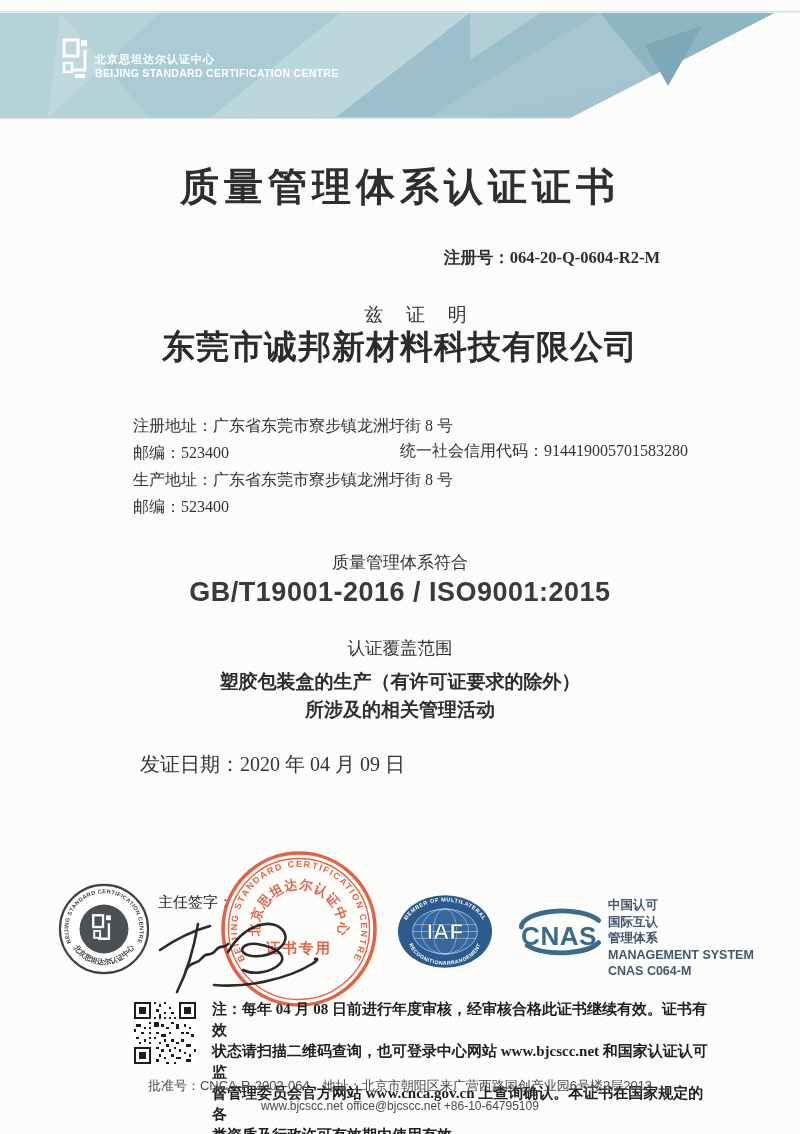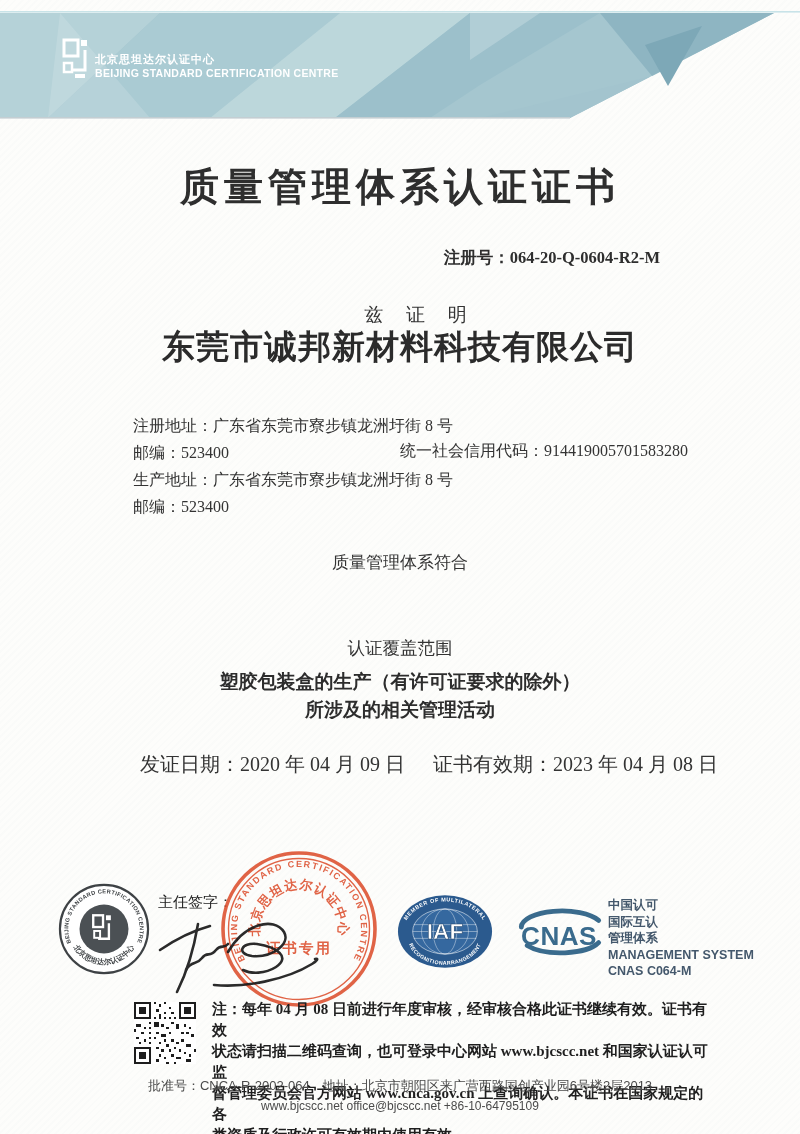--- a/index.html
+++ b/index.html
@@ -66,27 +66,27 @@
   <div class="abs center serif company" style="top:325px;text-align:center;">东莞市诚邦新材料科技有限公司</div>
 
   <div class="abs serif line16" style="right:112px;top:398px;text-align:right;margin-top:43px;">统一社会信用代码：914419005701583280</div>
 
   <div class="abs serif line16" style="left:133px;top:416px;">注册地址：广东省东莞市寮步镇龙洲圩街 8 号</div>
   <div class="abs serif line16" style="left:133px;top:443px;">邮编：523400</div>
   <div class="abs serif line16" style="left:133px;top:470px;">生产地址：广东省东莞市寮步镇龙洲圩街 8 号</div>
   <div class="abs serif line16" style="left:133px;top:497px;">邮编：523400</div>
 
   <div class="abs center serif conform" style="top:551px;">质量管理体系符合</div>
+  <div class="abs center sans standard" style="top:577px;">GB/T19001-2016 / ISO9001:2015</div>
 
   <div class="abs center serif scopehead" style="top:636px;">认证覆盖范围</div>
   <div class="abs center serif scope" style="top:669px;">塑胶包装盒的生产（有许可证要求的除外）</div>
   <div class="abs center serif scope" style="top:697px;">所涉及的相关管理活动</div>
 
   <div class="abs serif datestr" style="left:140px;top:751px;">发证日期：2020 年 04 月 09 日</div>
-  <div class="abs serif datestr" style="left:433px;top:751px;">证书有效期：2023 年 04 月 08 日</div>
 
   <svg class="abs" style="left:57px;top:882px;" width="94" height="94" viewBox="0 0 96 96">
     <defs>
       <path id="bsTop" d="M 14.9,63.4 A 36.5,36.5 0 1 1 81.1,63.4"></path>
       <path id="bsBot" d="M 16.8,66 A 36,36 0 0 0 79.2,66"></path>
     </defs>
     <circle cx="48" cy="48" r="45" fill="#ffffff" stroke="#3e4245" stroke-width="2.2"></circle>
     <text font-family="Liberation Sans, DejaVu Sans, sans-serif" font-size="5.8" font-weight="bold" fill="#3e4245" letter-spacing="0.4">
       <textPath href="#bsTop" startOffset="50%" text-anchor="middle">BEIJING STANDARD CERTIFICATION CENTRE</textPath>
     </text>

